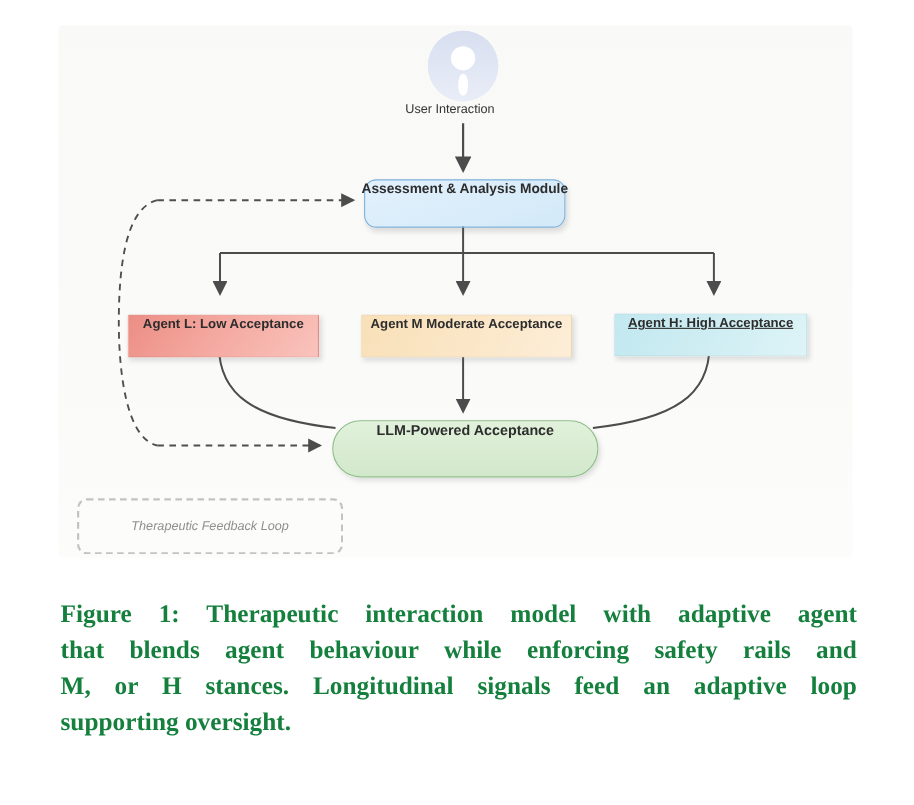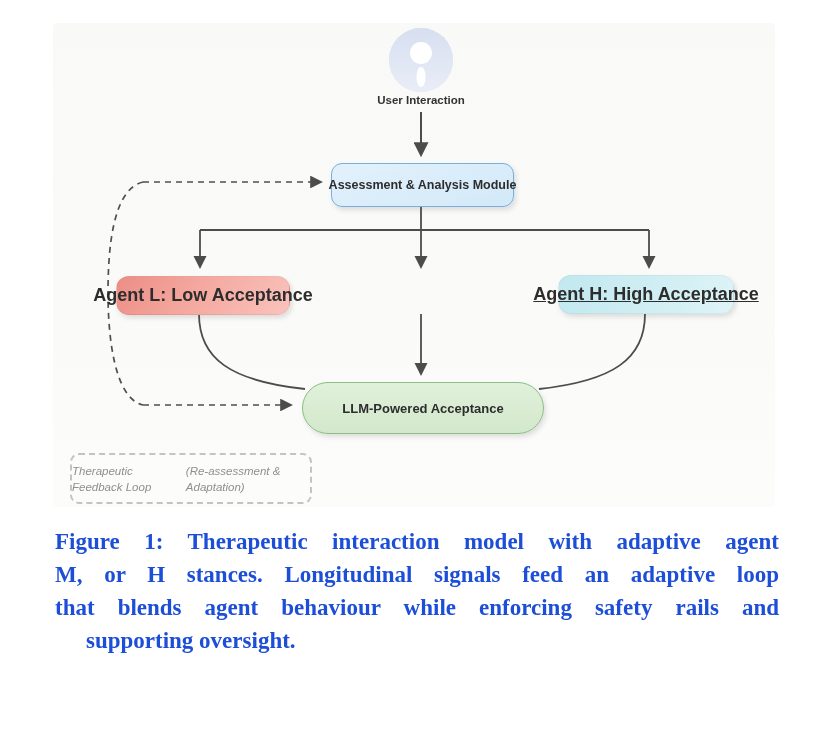--- a/index.html
+++ b/index.html
@@ -8,67 +8,67 @@
     font-family:"Liberation Sans", sans-serif;
   }
   
   .diagram{
     position:absolute;left:53px;top:23px;width:722px;height:484px;
     background:linear-gradient(180deg,#f9f9f8 0%,#fafaf9 60%,#fcfcfb 100%);
     border-radius:4px;
   }
   .connectors{position:absolute;left:0;top:0;width:722px;height:484px;}
   .node{
-    position:absolute;display:flex;align-items:center;justify-content:center;
+    position:absolute;display:flex;justify-content:center;
     font-weight:700;color:#2d2d2d;white-space:nowrap;
     box-shadow:2px 3px 5px rgba(90,90,90,0.18);
   }
   .assessment{
     left:278px;top:140px;width:181px;height:42px;border-radius:11px;
     background:linear-gradient(160deg,#e2f1fc 0%,#d3e9f8 100%);
     border:1.5px solid #79afda;font-size:12.5px;
   }
-  .agent{height:37px;border-radius:13px;font-size:18px;border:1px solid rgba(0,0,0,0.04);}
+  .agent{height:37px;border-radius:1px;font-size:12px;border:1px solid rgba(0,0,0,0.04);margin-top:10px;}
   .agent-l{
     left:63px;top:253px;width:172px;
     background:linear-gradient(125deg,#ec8e86 0%,#f4a89f 45%,#f9c3bc 100%);
   }
   .agent-m{
     left:275px;top:253px;width:190px;
     background:linear-gradient(115deg,#f8e0b8 0%,#fbe7c8 55%,#fdeed8 100%);
   }
   .agent-h{
     left:505px;top:252px;width:174px;
     background:linear-gradient(115deg,#c2e8f0 0%,#d0eef3 55%,#def4f7 100%);
     text-decoration:underline;
   }
   .llm{
     left:249px;top:359px;width:240px;height:50px;border-radius:26px;
     background:linear-gradient(180deg,#e1f1db 0%,#d2e8cb 100%);
     border:1.5px solid #8cbd86;font-size:13px;
   }
   .user-icon{position:absolute;left:335px;top:4px;width:66px;height:66px;}
   .user-label{
-    position:absolute;left:300px;top:71px;width:136px;text-align:center;
-    font-size:11.5px;font-weight:700;color:#333;
+    position:absolute;left:288px;top:71px;width:136px;text-align:center;
+    font-size:11.5px;font-weight:400;color:#333;
   }
   .feedback-box{
     position:absolute;left:17px;top:430px;width:238px;height:47px;
     border:2px dashed #c3c3c3;border-radius:9px;background:#fcfcfb;
     display:flex;flex-direction:row;align-items:center;justify-content:center;
     color:#8f8f8f;font-style:italic;font-size:11.5px;line-height:16px;
   }
   
   .caption{
-    position:absolute;left:55px;top:525px;width:724px;
-    font-family:"Liberation Serif", serif;font-weight:700;color:#1d4ed8;
+    position:absolute;left:55px;top:541px;width:724px;
+    font-family:"Liberation Serif", serif;font-weight:700;color:#15803d;
     font-size:23px;line-height:33px;
   }
   .cap-line{text-align:justify;text-align-last:justify;}
-  .cap-line.last{text-align-last:left;margin-left:31px;}
+  .cap-line.last{text-align-last:left;}
 </style>
 </head>
 <body>
 
 <div class="diagram">
 
   <svg class="connectors" viewBox="0 0 722 484" xmlns="http://www.w3.org/2000/svg">
     <defs>
       <marker id="arr" viewBox="0 0 10 10" refX="8.5" refY="5" markerWidth="7.5" markerHeight="7.5" orient="auto-start-reverse">
         <path d="M0,0 L10,5 L0,10 z" fill="#4c4c4c"></path>
@@ -113,33 +113,35 @@
   <div class="user-label">User Interaction</div>
 
   <div class="node assessment">
     <span>Assessment &amp; Analysis Module</span>
   </div>
 
   <div class="node agent agent-l">
     <span>Agent L: Low Acceptance</span>
   </div>
 
+  <div class="node agent agent-m">
+    <span>Agent M Moderate Acceptance</span>
+  </div>
 
   <div class="node agent agent-h">
     <span>Agent H: High Acceptance</span>
   </div>
 
   <div class="node llm">
     <span>LLM-Powered Acceptance</span>
   </div>
 
   <div class="feedback-box">
     <span>Therapeutic Feedback Loop</span>
-    <span>(Re-assessment &amp; Adaptation)</span>
   </div>
 </div>
 
 <div class="caption">
   <div class="cap-line">Figure 1: Therapeutic interaction model with adaptive agent</div>
+  <div class="cap-line">that blends agent behaviour while enforcing safety rails and</div>
   <div class="cap-line">M, or H stances. Longitudinal signals feed an adaptive loop</div>
-  <div class="cap-line">that blends agent behaviour while enforcing safety rails and</div>
   <div class="cap-line last">supporting oversight.</div>
 </div>
 
 </body></html>

